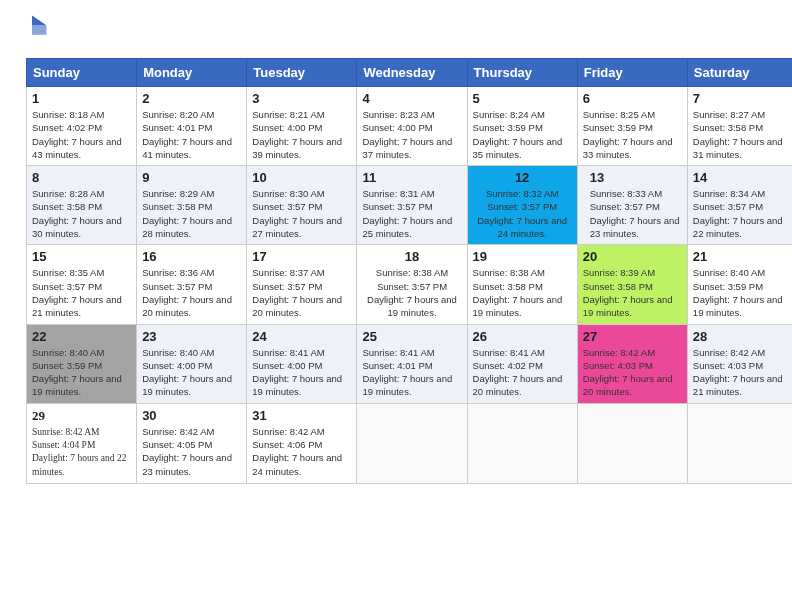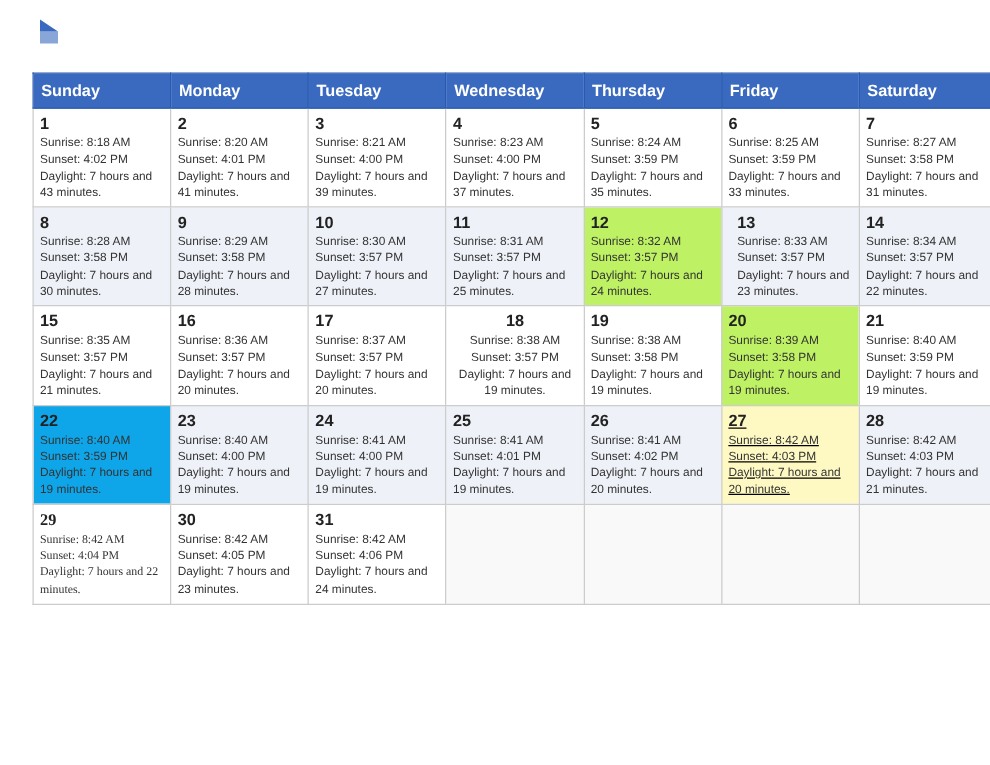--- a/index.html
+++ b/index.html
@@ -155,21 +155,21 @@
           <div class="day-info">Sunrise: 8:29 AM<br>Sunset: 3:58 PM<br>Daylight: 7 hours and 28 minutes.</div>
         </td>
         <td style="background: rgb(238, 241, 248);">
           <div class="day-num">10</div>
           <div class="day-info">Sunrise: 8:30 AM<br>Sunset: 3:57 PM<br>Daylight: 7 hours and 27 minutes.</div>
         </td>
         <td style="background: rgb(238, 241, 248);">
           <div class="day-num">11</div>
           <div class="day-info">Sunrise: 8:31 AM<br>Sunset: 3:57 PM<br>Daylight: 7 hours and 25 minutes.</div>
         </td>
-        <td style="background: #bef264;">
+        <td style="background: #0ea5e9; text-align: center;">
           <div class="day-num">12</div>
           <div class="day-info">Sunrise: 8:32 AM<br>Sunset: 3:57 PM<br>Daylight: 7 hours and 24 minutes.</div>
         </td>
         <td style="background: rgb(238, 241, 248); padding-left: 12px;">
           <div class="day-num">13</div>
           <div class="day-info">Sunrise: 8:33 AM<br>Sunset: 3:57 PM<br>Daylight: 7 hours and 23 minutes.</div>
         </td>
         <td style="background: rgb(238, 241, 248);">
           <div class="day-num">14</div>
           <div class="day-info">Sunrise: 8:34 AM<br>Sunset: 3:57 PM<br>Daylight: 7 hours and 22 minutes.</div>
@@ -199,41 +199,41 @@
         <td style="background: #bef264;">
           <div class="day-num">20</div>
           <div class="day-info">Sunrise: 8:39 AM<br>Sunset: 3:58 PM<br>Daylight: 7 hours and 19 minutes.</div>
         </td>
         <td style="background: rgb(255, 255, 255);">
           <div class="day-num">21</div>
           <div class="day-info">Sunrise: 8:40 AM<br>Sunset: 3:59 PM<br>Daylight: 7 hours and 19 minutes.</div>
         </td>
       </tr>
       <tr>
-        <td style="background: #0ea5e9;">
+        <td style="background: #a3a3a3;">
           <div class="day-num">22</div>
           <div class="day-info">Sunrise: 8:40 AM<br>Sunset: 3:59 PM<br>Daylight: 7 hours and 19 minutes.</div>
         </td>
         <td style="background: rgb(238, 241, 248);">
           <div class="day-num">23</div>
           <div class="day-info">Sunrise: 8:40 AM<br>Sunset: 4:00 PM<br>Daylight: 7 hours and 19 minutes.</div>
         </td>
         <td style="background: rgb(238, 241, 248);">
           <div class="day-num">24</div>
           <div class="day-info">Sunrise: 8:41 AM<br>Sunset: 4:00 PM<br>Daylight: 7 hours and 19 minutes.</div>
         </td>
         <td style="background: rgb(238, 241, 248);">
           <div class="day-num">25</div>
           <div class="day-info">Sunrise: 8:41 AM<br>Sunset: 4:01 PM<br>Daylight: 7 hours and 19 minutes.</div>
         </td>
         <td style="background: rgb(238, 241, 248);">
           <div class="day-num">26</div>
           <div class="day-info">Sunrise: 8:41 AM<br>Sunset: 4:02 PM<br>Daylight: 7 hours and 20 minutes.</div>
         </td>
-        <td style="background: #fef9c3; text-decoration: underline;">
+        <td style="background: #ec4899;">
           <div class="day-num">27</div>
           <div class="day-info">Sunrise: 8:42 AM<br>Sunset: 4:03 PM<br>Daylight: 7 hours and 20 minutes.</div>
         </td>
         <td style="background: rgb(238, 241, 248);">
           <div class="day-num">28</div>
           <div class="day-info">Sunrise: 8:42 AM<br>Sunset: 4:03 PM<br>Daylight: 7 hours and 21 minutes.</div>
         </td>
       </tr>
       <tr>
         <td style="background: rgb(255, 255, 255); font-family: Liberation Serif, serif;">

